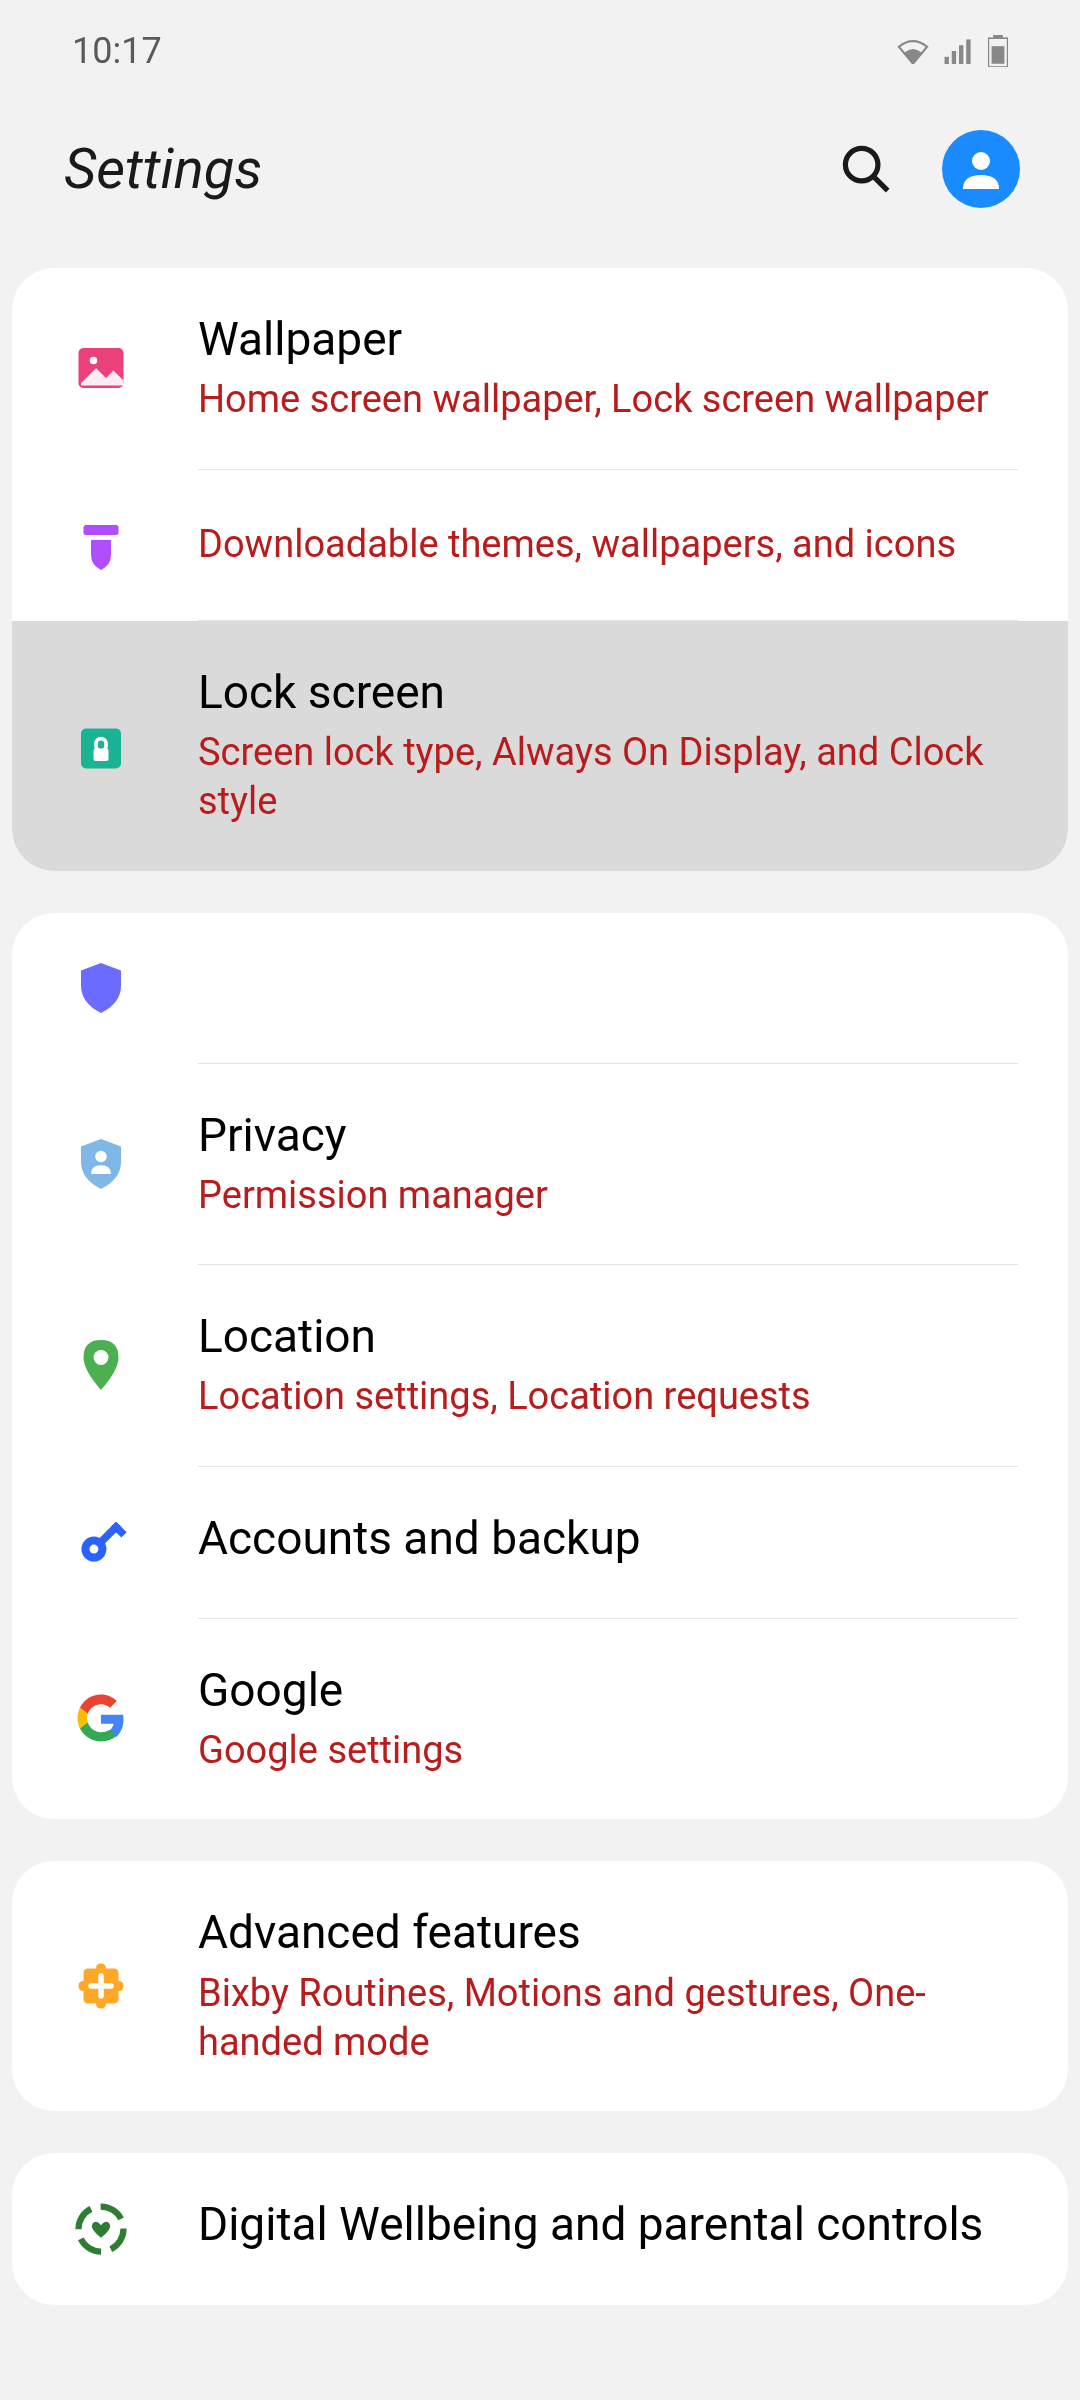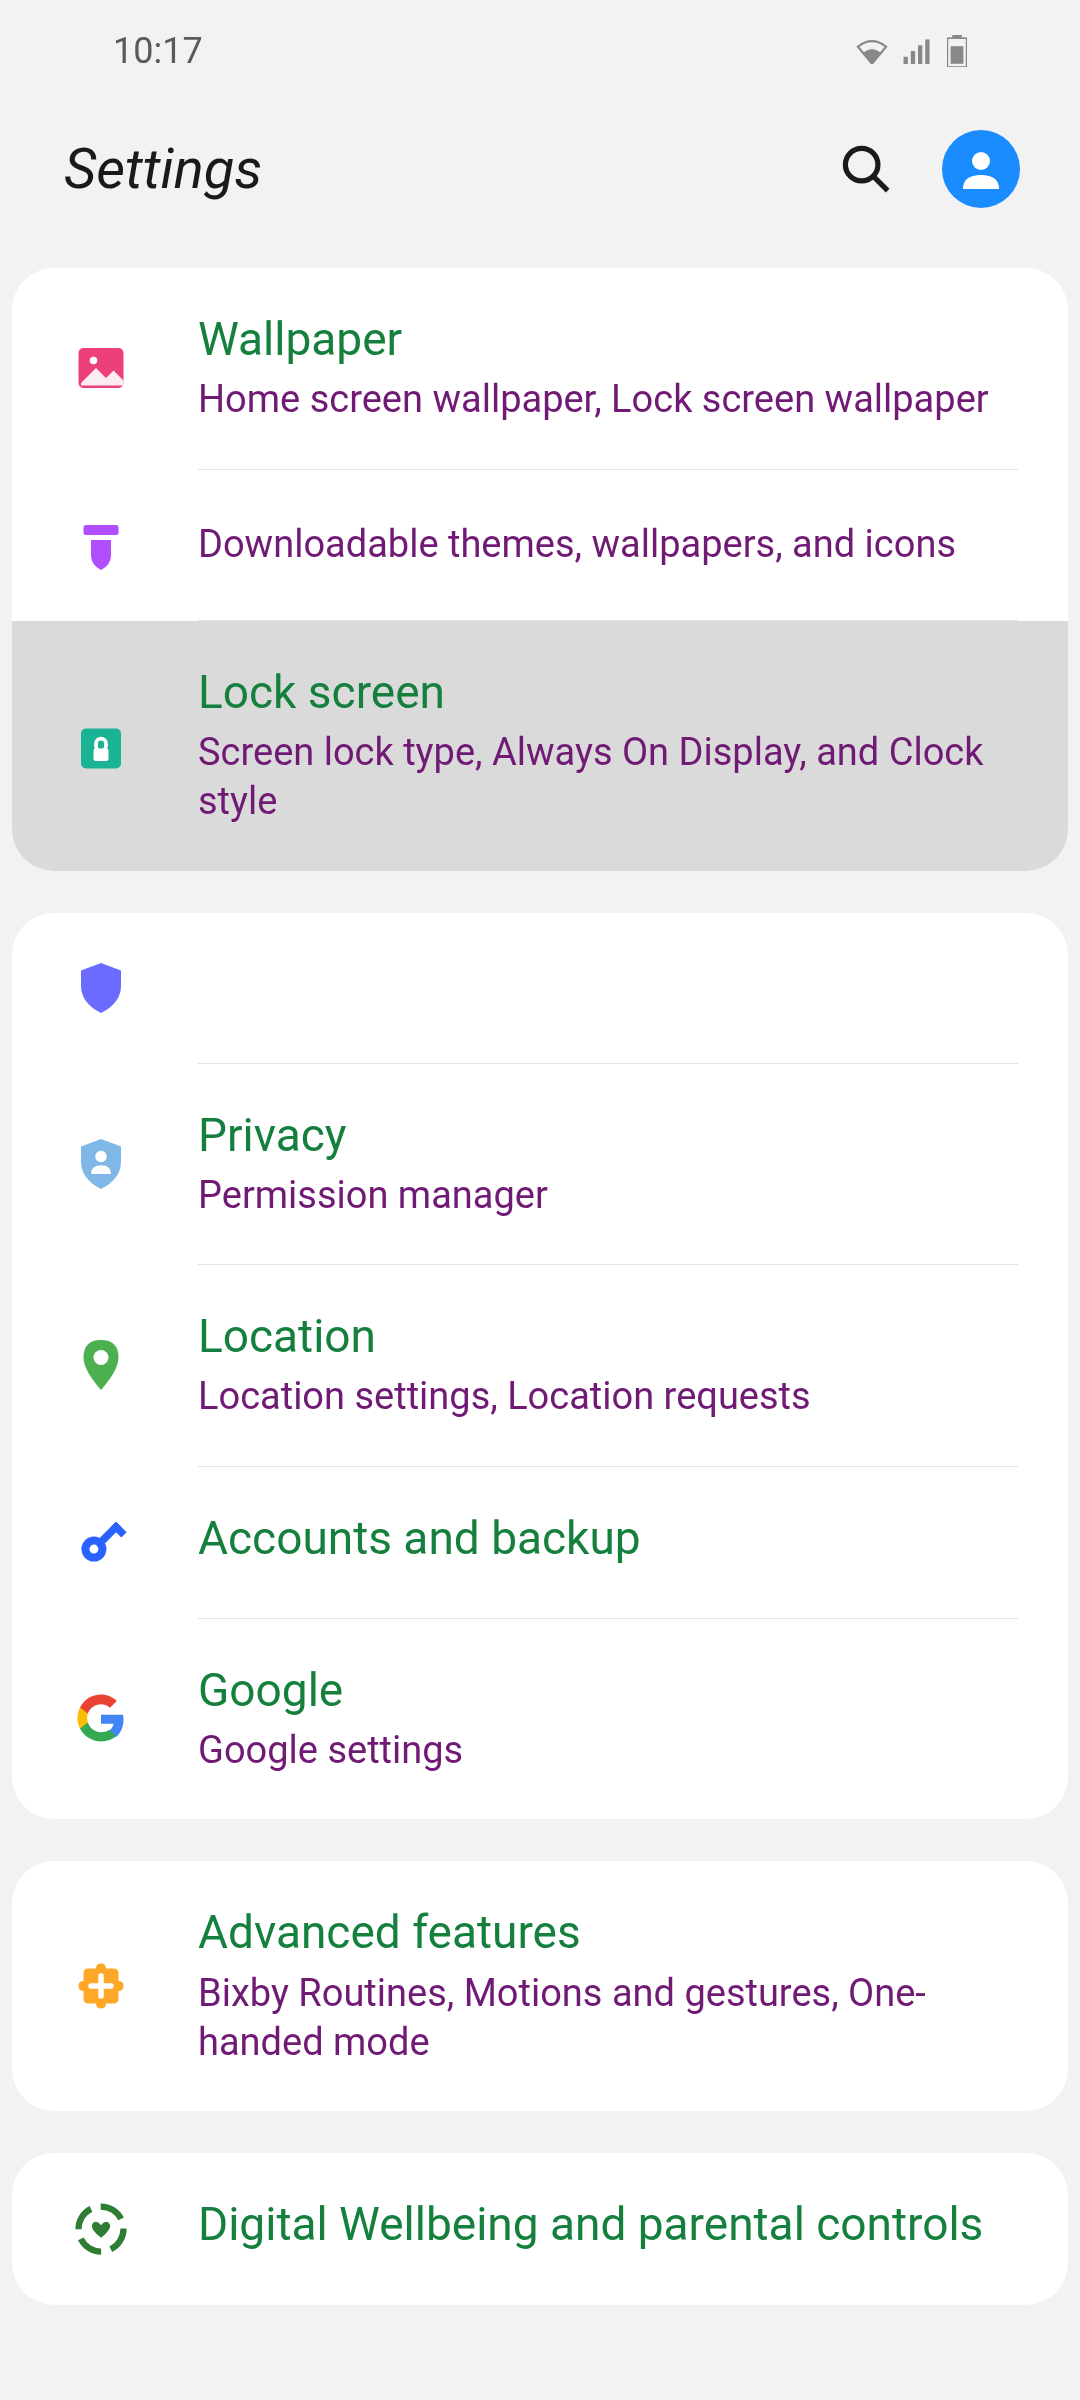--- a/index.html
+++ b/index.html
@@ -7,21 +7,21 @@
       width: 1080px;
       height: 2400px;
       background: #f2f2f2;
       font-family: -apple-system, BlinkMacSystemFont, "Segoe UI", Roboto, sans-serif;
       overflow: hidden;
     }
     .status-bar {
       display: flex;
       justify-content: space-between;
       align-items: center;
-      padding: 28px 113px 16px;
+      padding: 28px 72px 16px;
       height: 90px;
     }
     .status-time {
       font-size: 36px;
       color: #5a5a5a;
       font-weight: 400;
     }
     .status-icons {
       display: flex;
       gap: 14px;
@@ -76,27 +76,27 @@
       flex-shrink: 0;
       display: flex;
       align-items: center;
       justify-content: center;
     }
     .item-text {
       flex: 1;
     }
     .item-title {
       font-size: 46px;
-      color: #15803d;
+      color: #000000;
       line-height: 1.2;
       margin-bottom: 8px;
     }
     .item-subtitle {
       font-size: 38px;
-      color: #701a75;
+      color: #b91c1c;
       line-height: 1.3;
     }
     .divider {
       height: 1px;
       background: #e3e3e3;
       margin-left: 186px;
       margin-right: 50px;
     }
   </style>
 </head>

